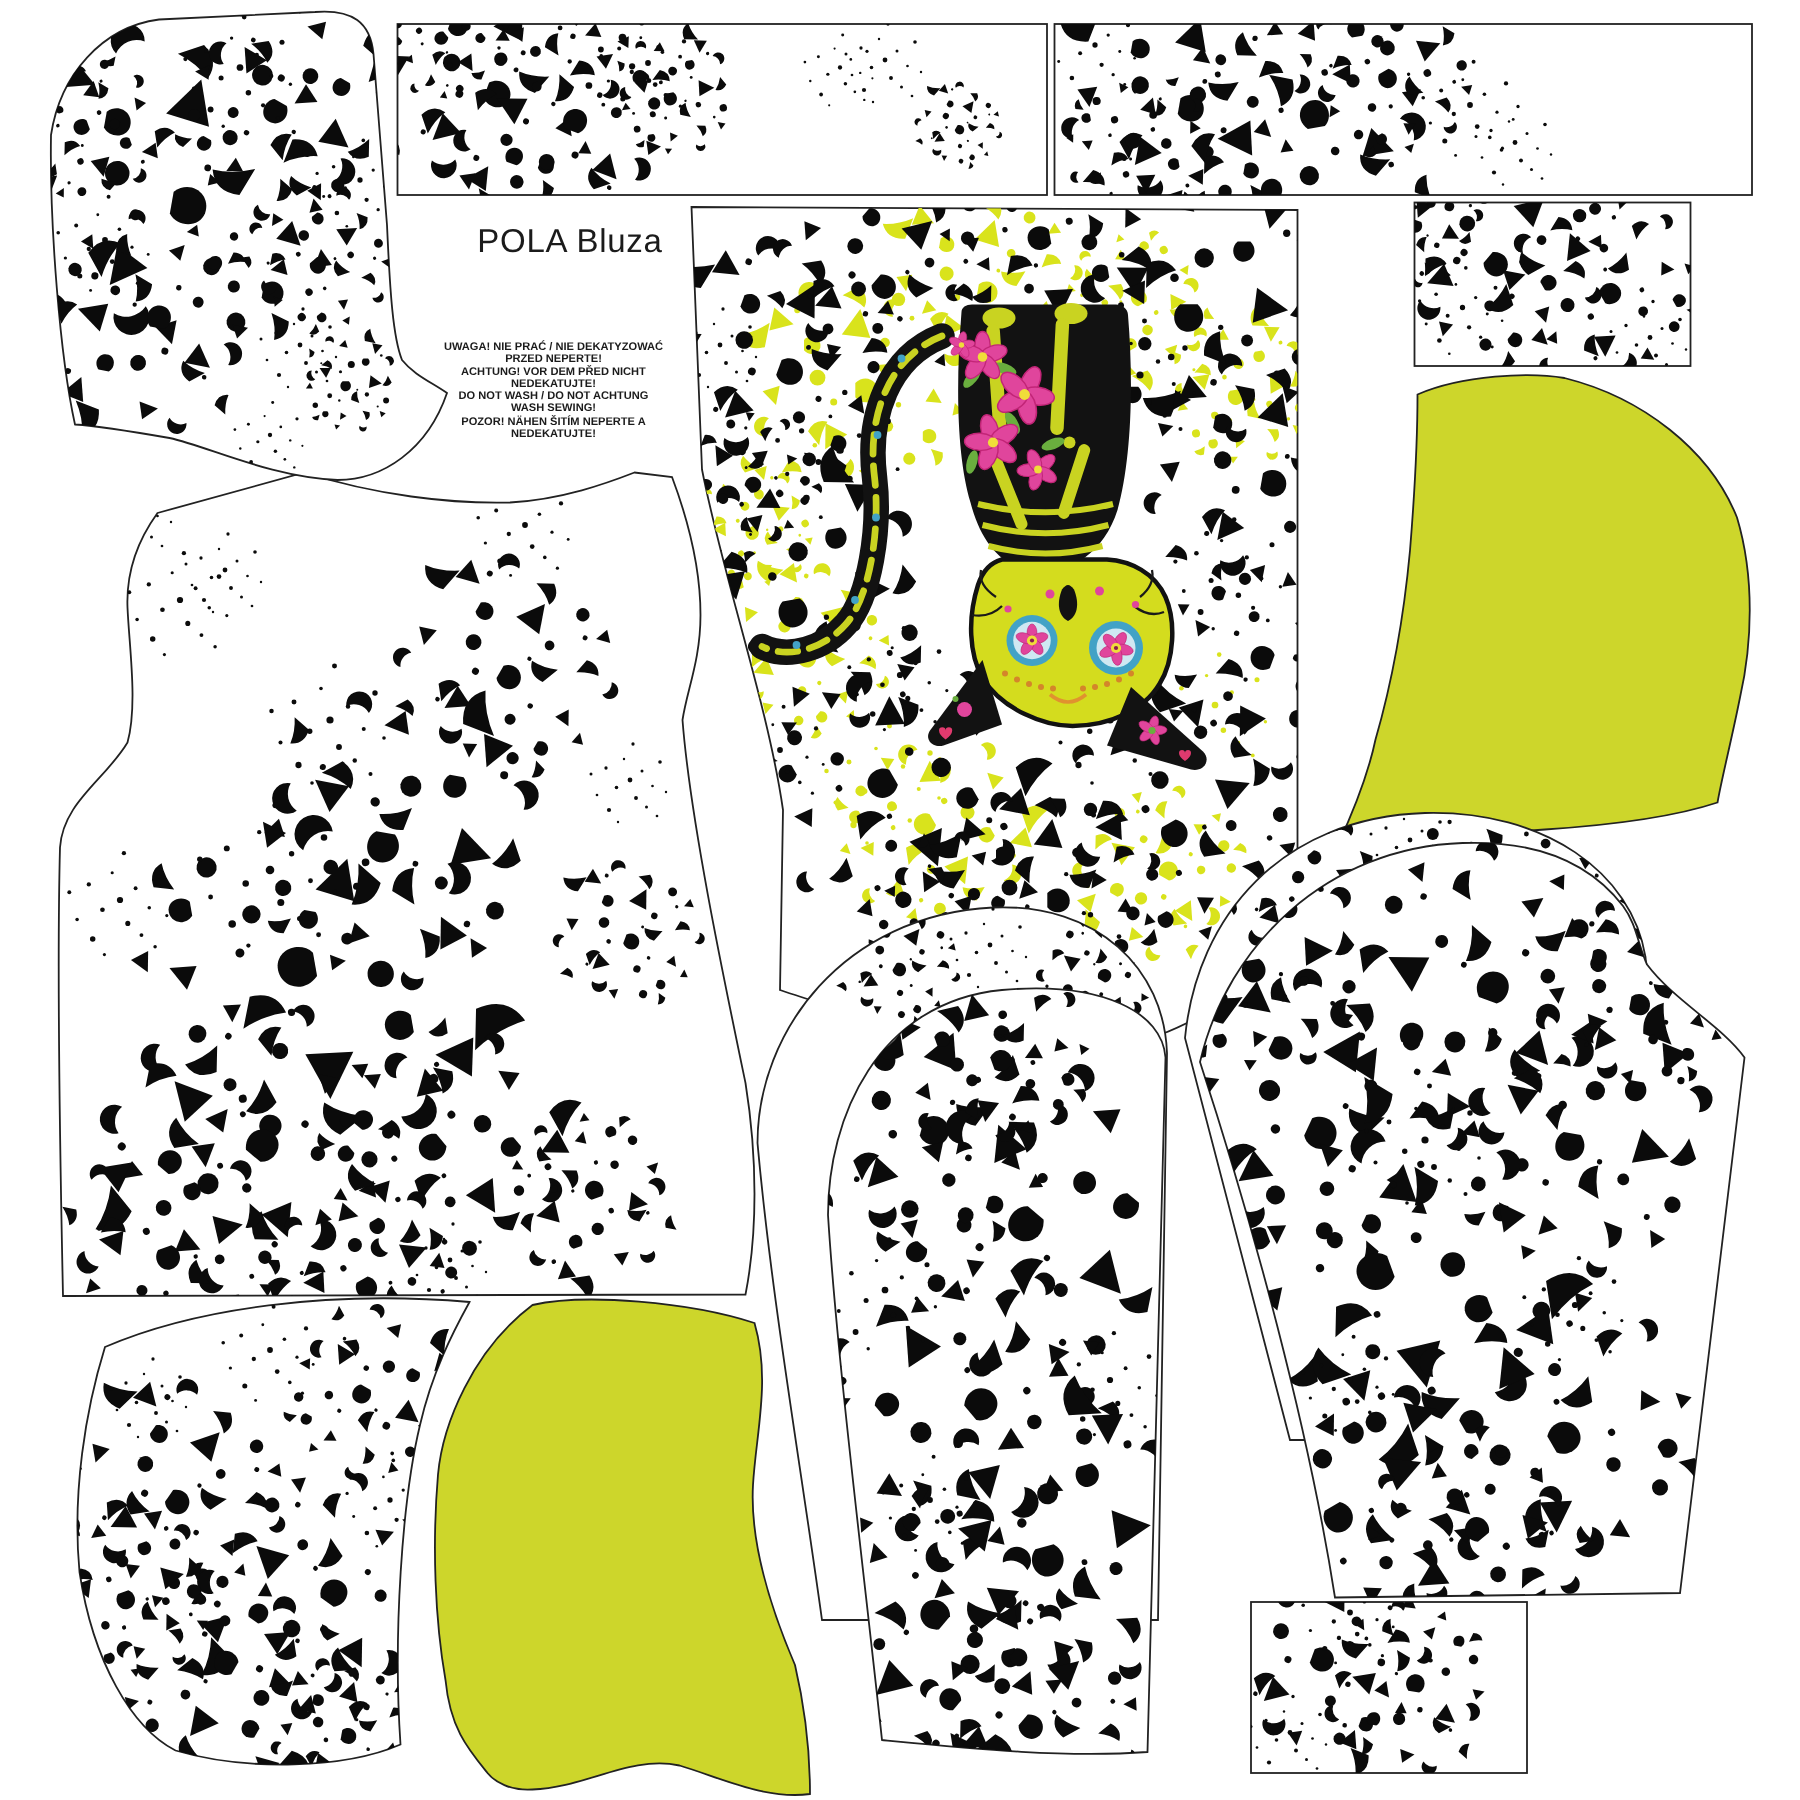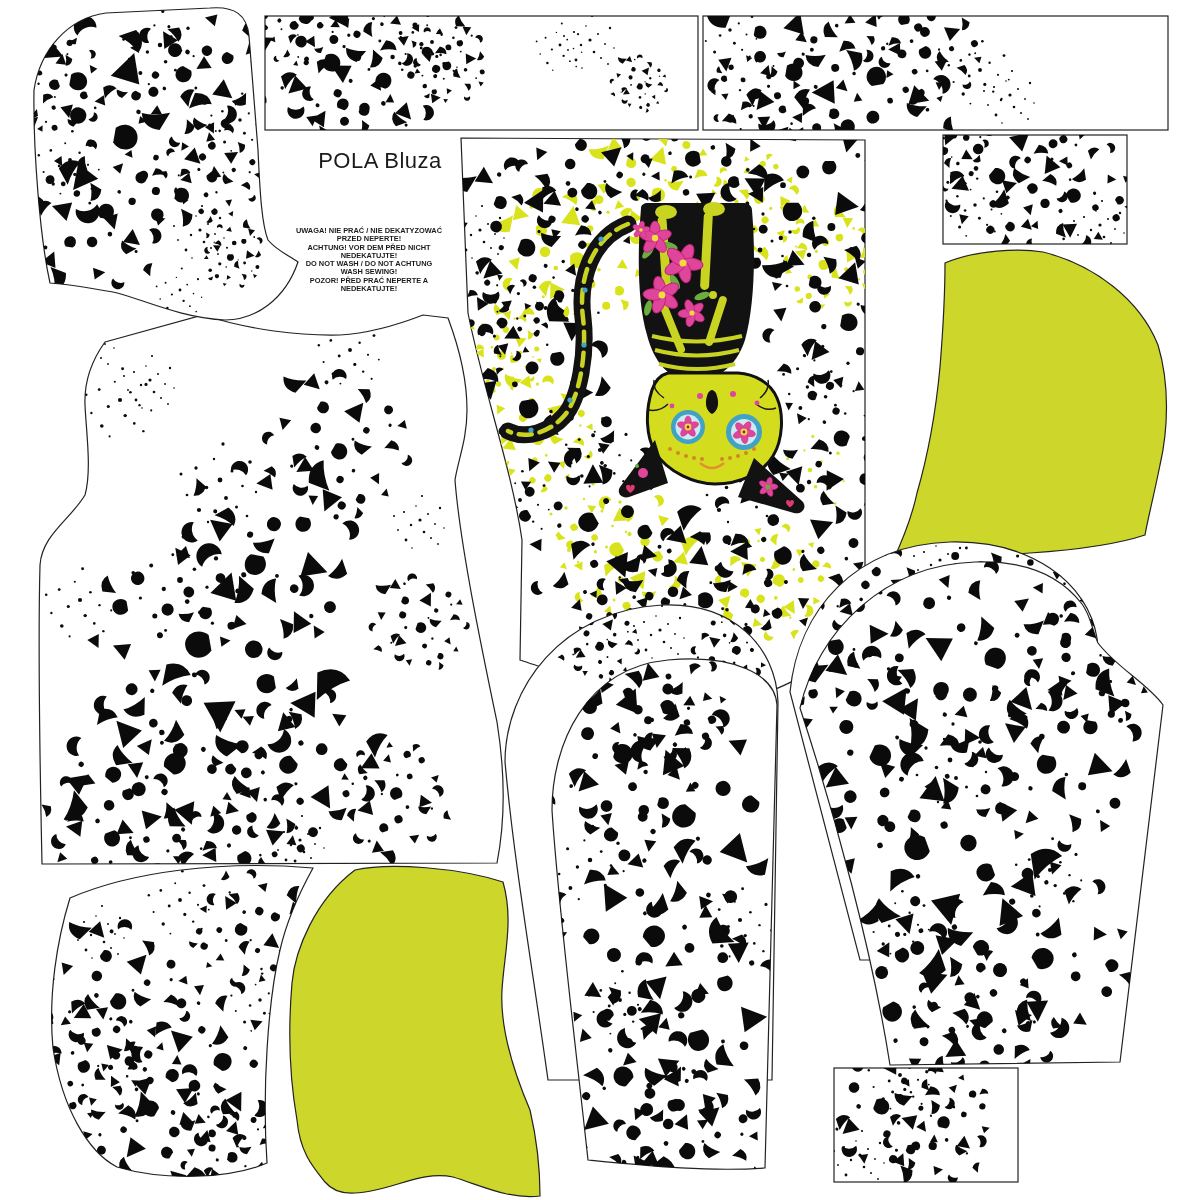--- a/index.html
+++ b/index.html
@@ -483,15 +483,15 @@
   <div>POLA Bluza</div>
 </div>
 
 <div class="txt" id="warning-block">
   <div>UWAGA! NIE PRAĆ / NIE DEKATYZOWAĆ</div>
   <div>PRZED NEPERTE!</div>
   <div>ACHTUNG! VOR DEM PŘED NICHT</div>
   <div>NEDEKATUJTE!</div>
   <div>DO NOT WASH / DO NOT ACHTUNG</div>
   <div>WASH SEWING!</div>
-  <div>POZOR! PŘED PRAĆ NEPERTE A</div>
+  <div>POZOR! NÄHEN ŠITÍM NEPERTE A</div>
   <div>NEDEKATUJTE!</div>
 </div>
 
 </body></html>

